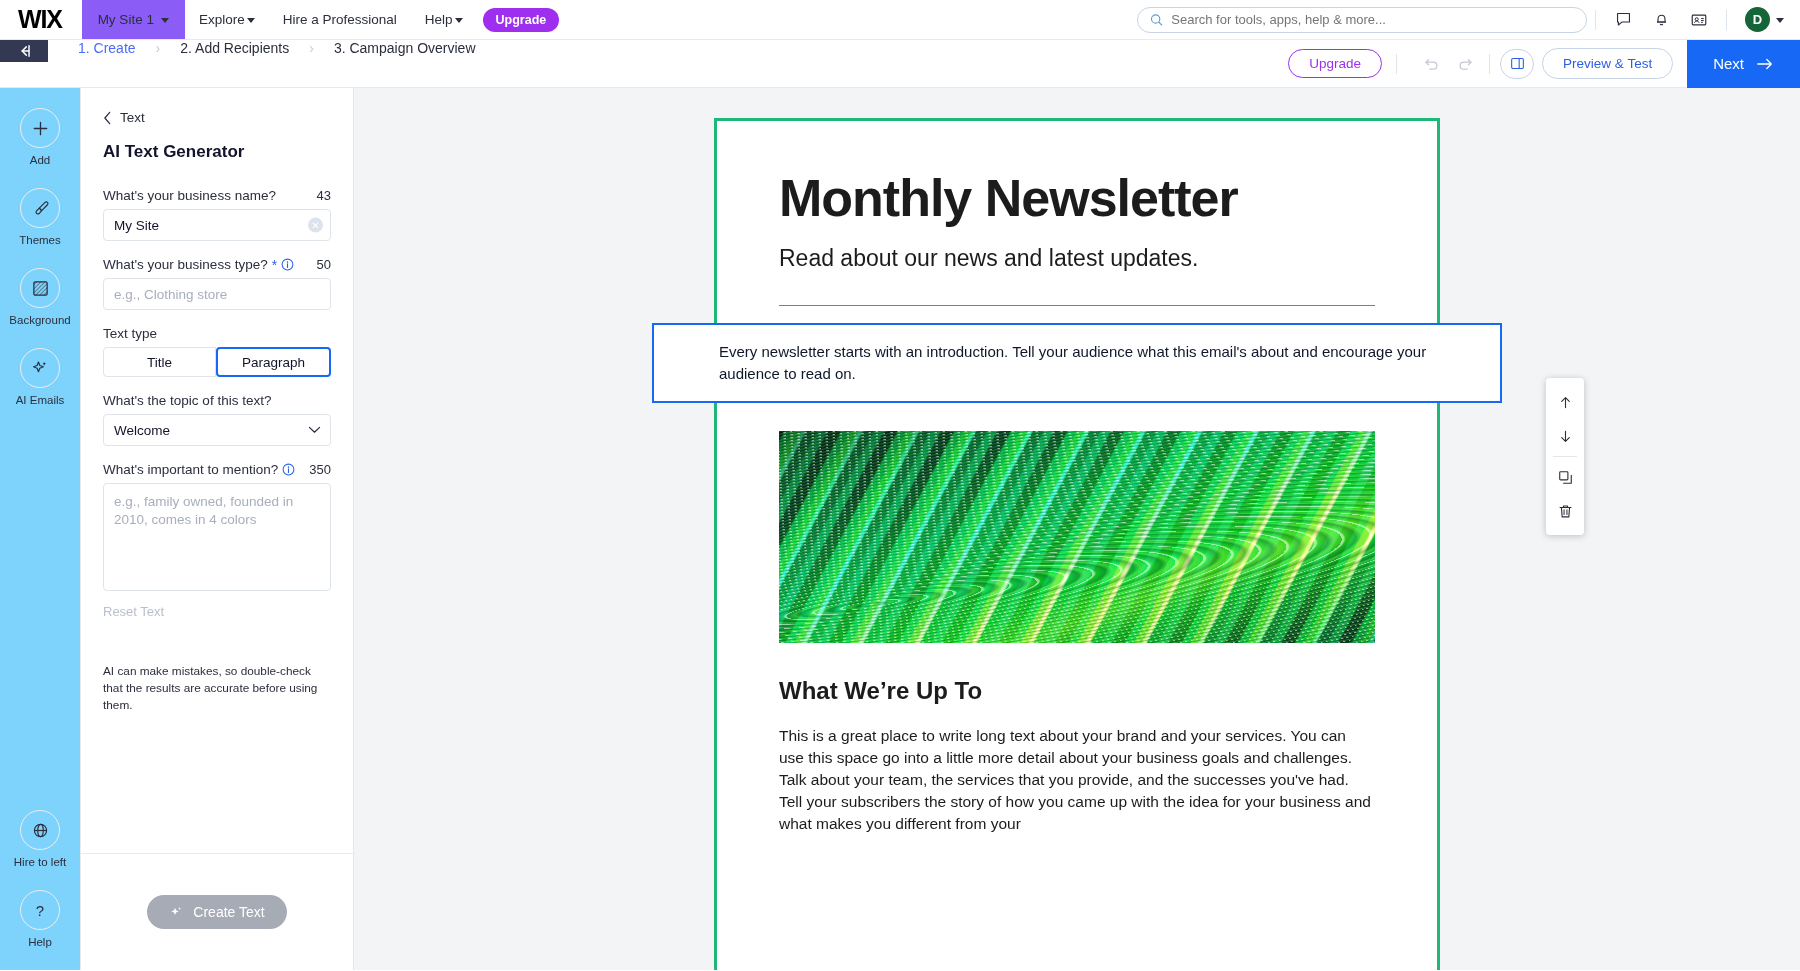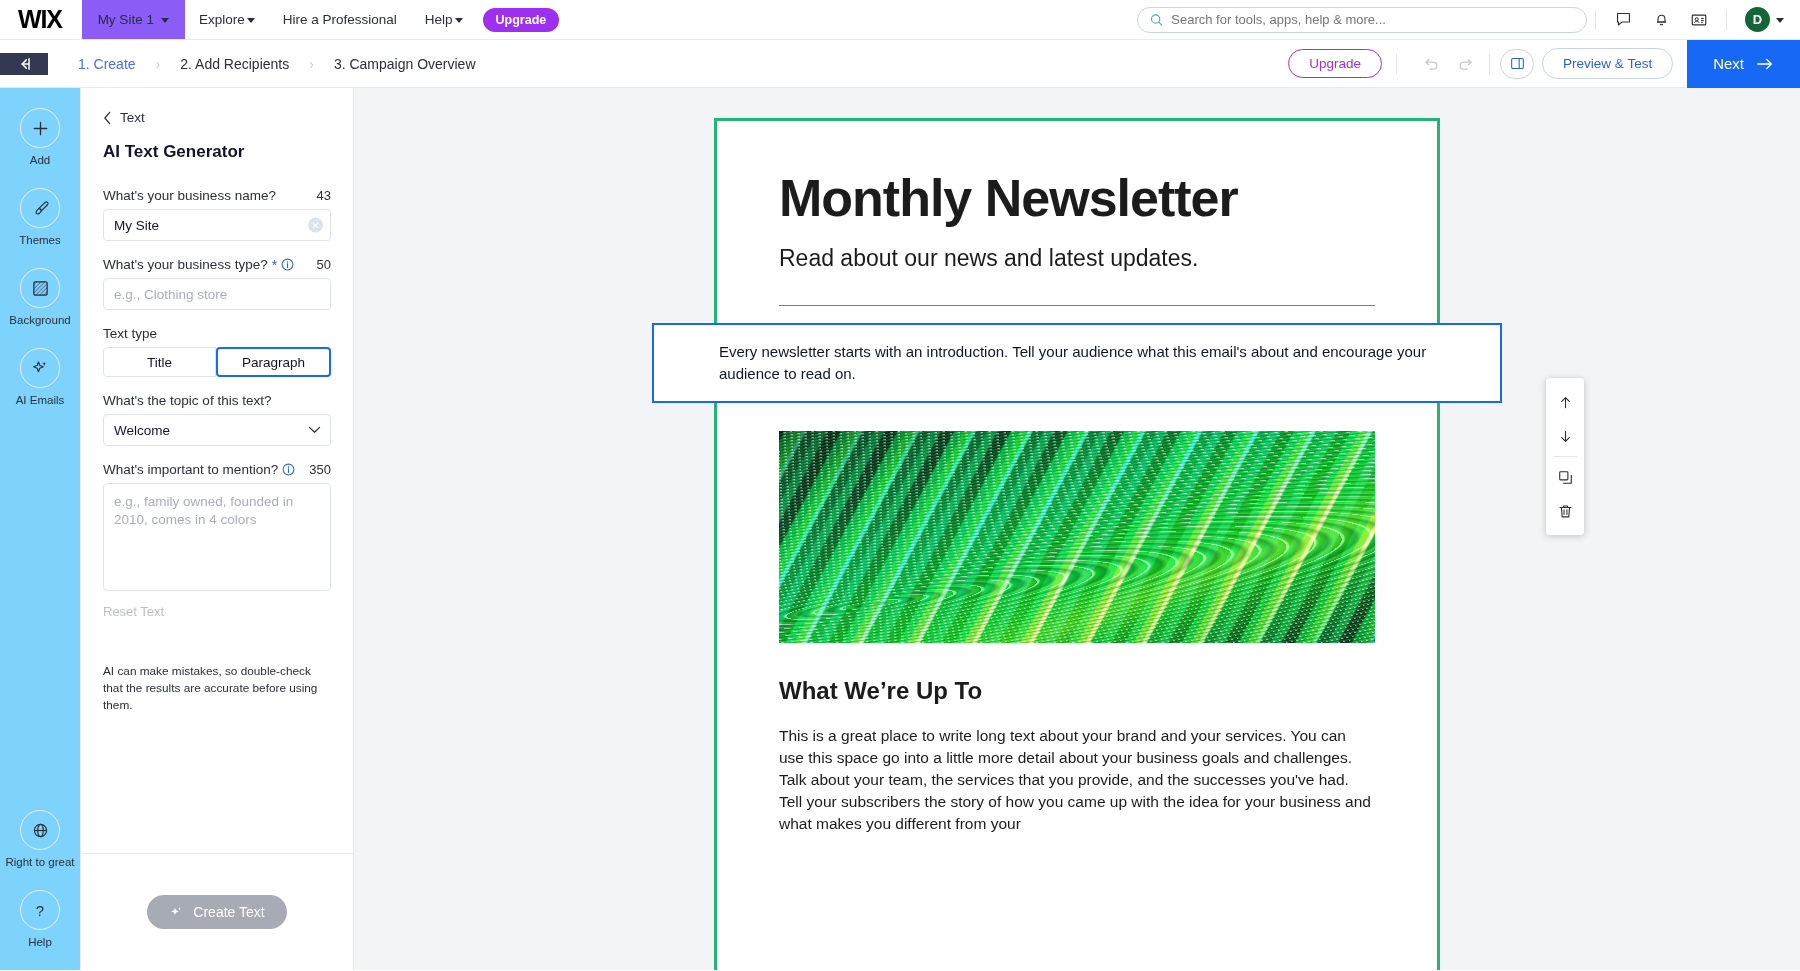--- a/index.html
+++ b/index.html
@@ -60,21 +60,21 @@
   .divider-v { width: 1px; height: 20px; background: #dfe5ec; margin: 0 8px; }
   .avatar {
     width: 25px; height: 25px; border-radius: 50%; background: #146638;
     color: #fff; font-size: 13px; font-weight: 600;
     display: flex; align-items: center; justify-content: center;
   }
   .avatar-wrap { display: flex; align-items: center; gap: 6px; padding: 0 16px 0 10px; cursor: pointer; }
 
   
   .subbar {
-    height: 48px; display: flex; align-items: center;
+    height: 48px; display: flex; align-items: flex-start;
     border-bottom: 1px solid #e8eaed; background: #fff; position: relative;
   }
   .back-btn {
     width: 48px; background: #333853; display: flex;
     align-items: center; justify-content: center; cursor: pointer;
   }
   .steps { display: flex; align-items: center; padding-left: 22px; gap: 4px; }
   .step {
     font-size: 14px; color: #2b2e3d; padding: 0 8px; cursor: pointer;
   }
@@ -418,21 +418,21 @@
 
     <div class="rail-bottom">
       <div class="rail-item">
         <div class="rail-circle">
           <svg width="19" height="19" viewBox="0 0 20 20">
             <circle cx="10" cy="10" r="6.4" fill="none" stroke="#2b2e3d" stroke-width="1.25"></circle>
             <ellipse cx="10" cy="10" rx="2.9" ry="6.4" fill="none" stroke="#2b2e3d" stroke-width="1.25"></ellipse>
             <path d="M3.7 10h12.6" stroke="#2b2e3d" stroke-width="1.25"></path>
           </svg>
         </div>
-        <div class="rail-label">Right to great</div>
+        <div class="rail-label">Hire to left</div>
       </div>
       <div class="rail-item" style="margin-bottom:0;">
         <div class="rail-circle">
           <span style="font-size:15px;color:#2b2e3d;">?</span>
         </div>
         <div class="rail-label">Help</div>
       </div>
     </div>
   </div>
 

